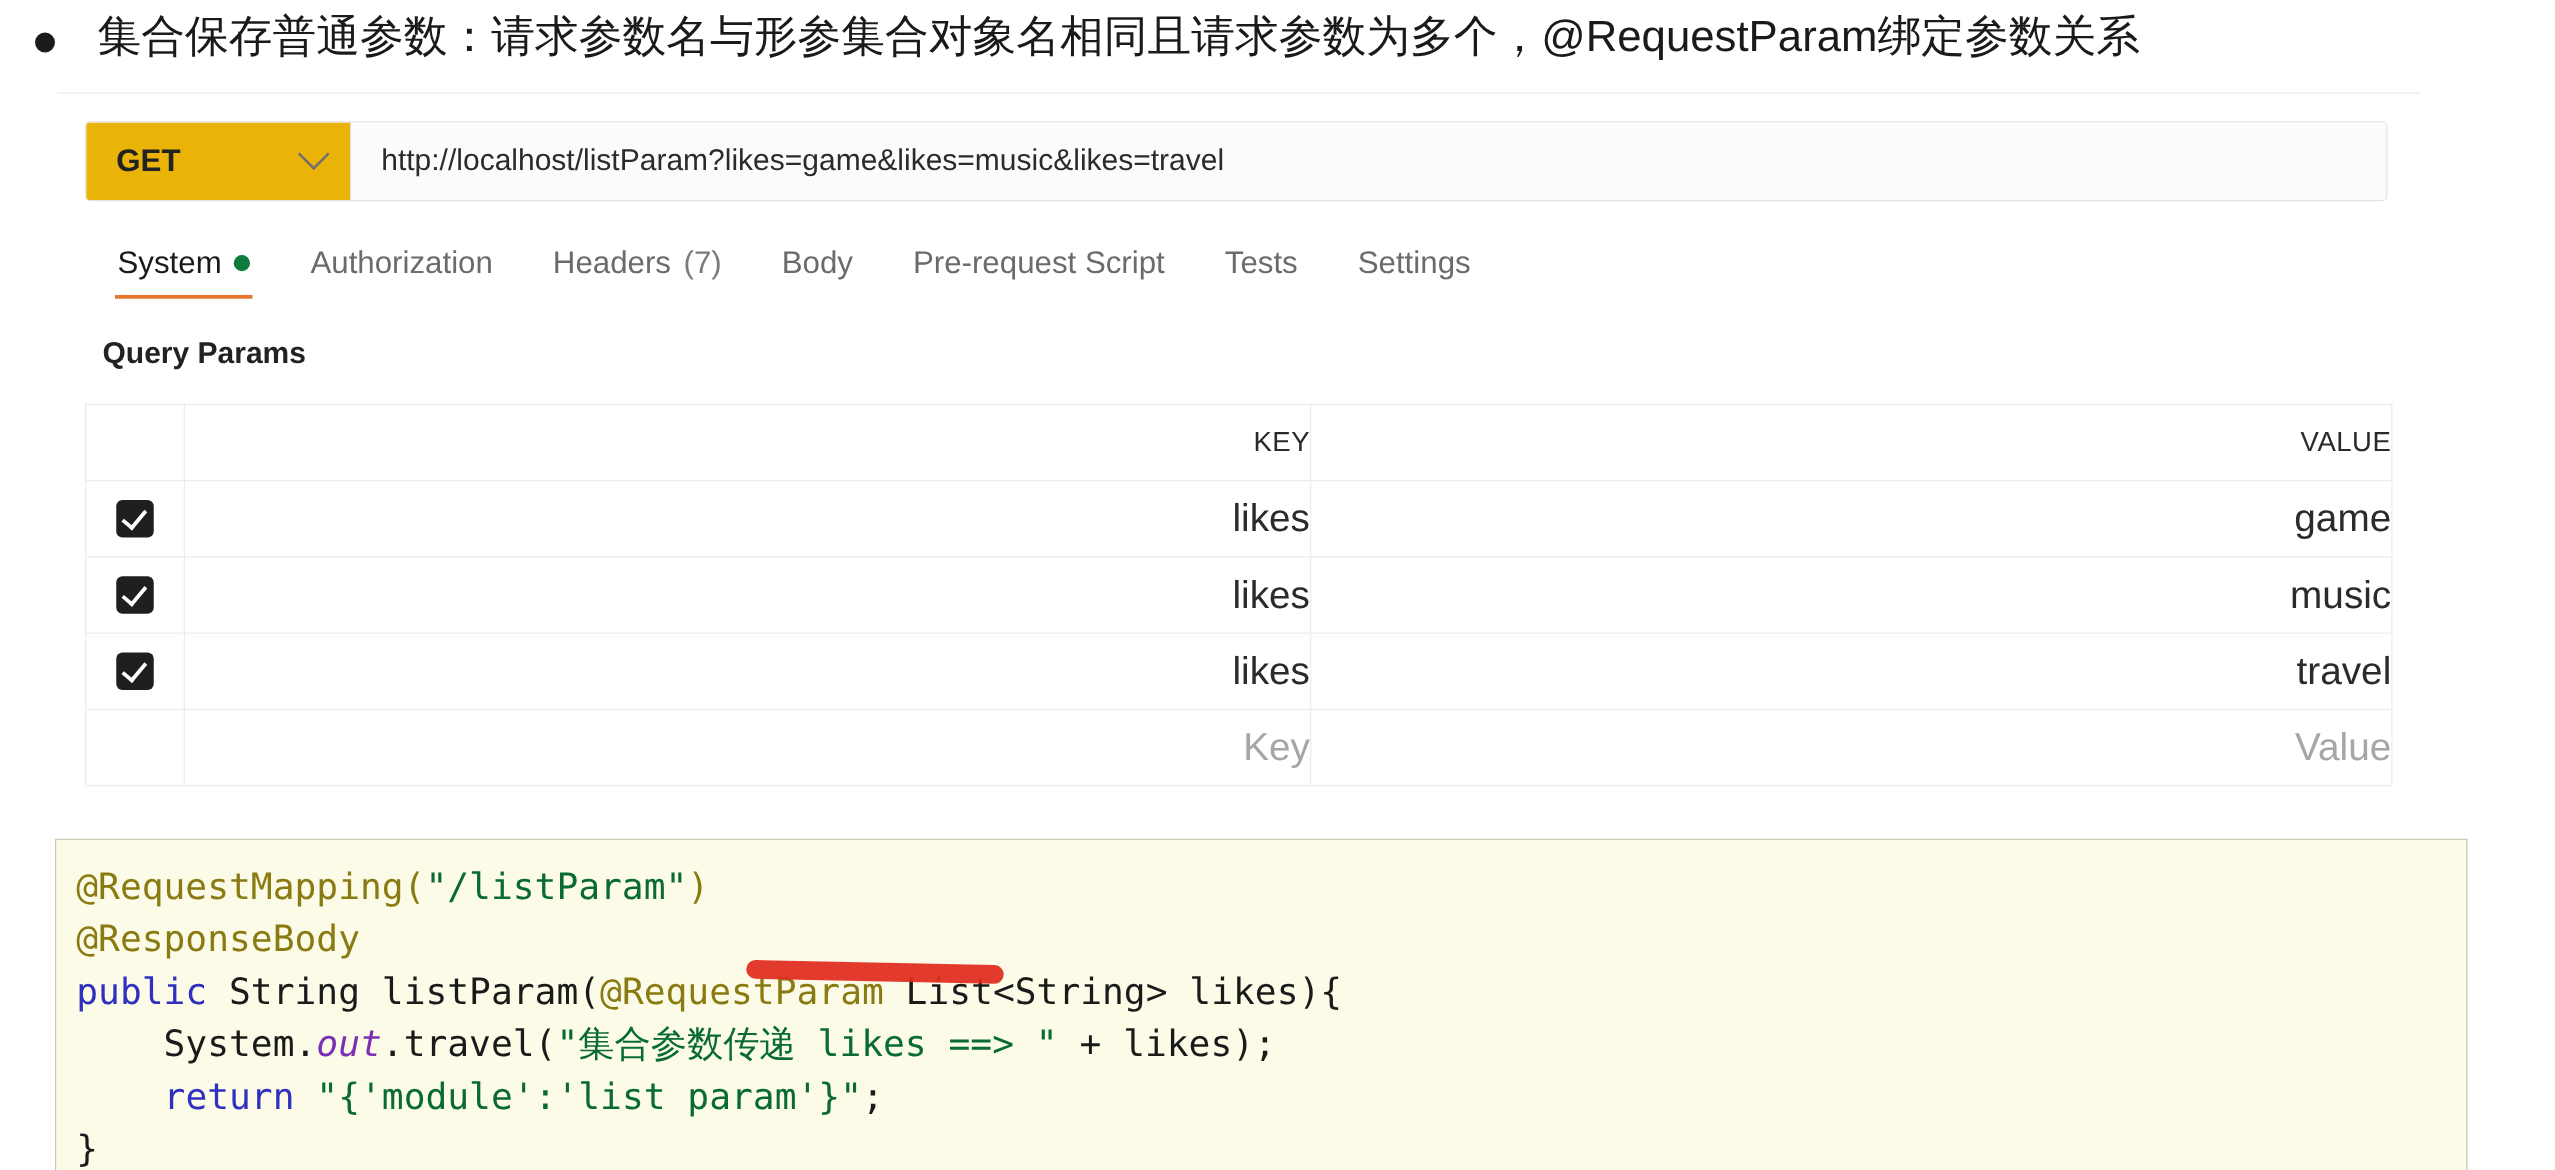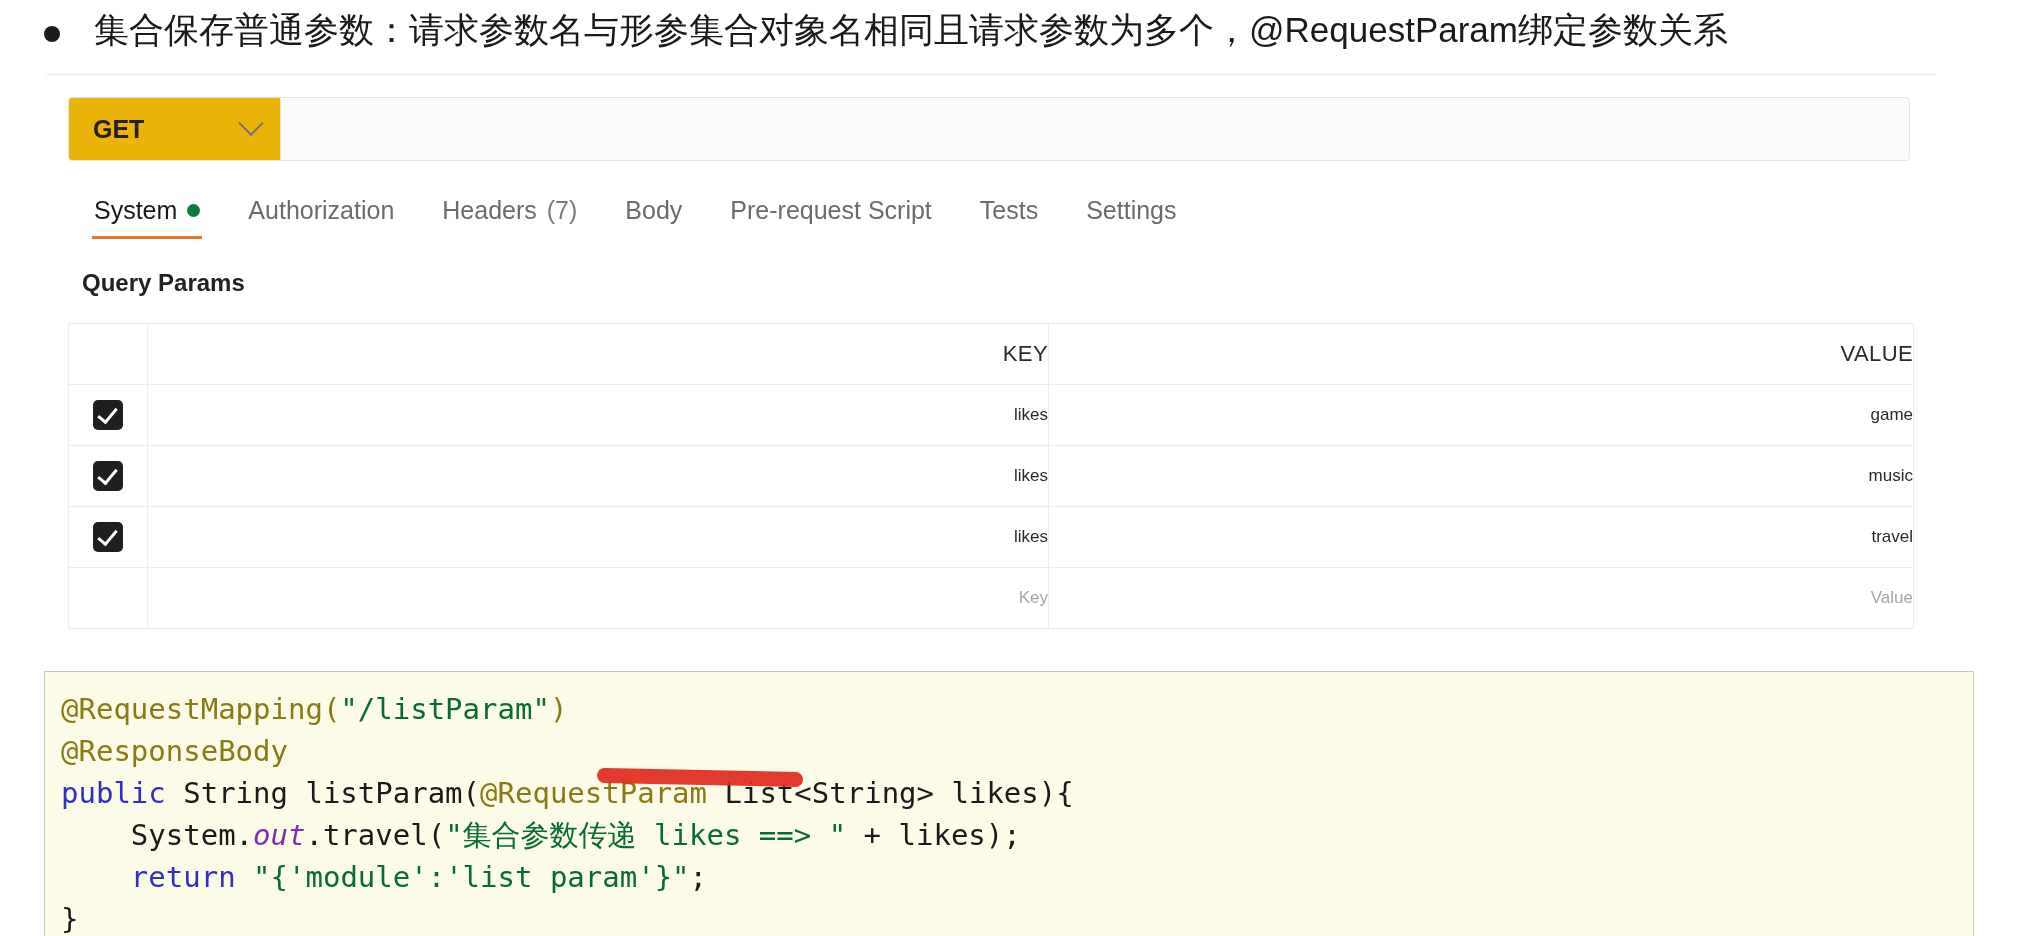--- a/index.html
+++ b/index.html
@@ -12,21 +12,21 @@
     height: 936px;
     font-family: "Liberation Sans", "DejaVu Sans", sans-serif;
     color: #1a1a1a;
     overflow: hidden;
   }
 
   
   .heading-row {
     display: flex;
     align-items: flex-start;
-    padding: 8px 0 0 30px;
+    padding: 8px 0 0 14px;
     height: 62px;
     box-sizing: border-box;
   }
   .bullet {
     width: 16px;
     height: 16px;
     border-radius: 50%;
     background: #1b1b1b;
     margin: 18px 34px 0 14px;
     flex: 0 0 auto;
@@ -153,21 +153,21 @@
     font-weight: 400;
   }
   .col-check { width: 78px; padding: 0 !important; }
   .col-key   { width: 880px; }
   th {
     font-size: 22px;
     font-weight: 700;
     color: #2a2a2a;
     letter-spacing: 0.4px;
   }
-  td { font-size: 17px; color: #2b2b2b; }
+  td { font-size: 31px; color: #2b2b2b; }
   td.placeholder { color: #a6a6a6; }
   .cbox {
     width: 30px;
     height: 30px;
     margin: 0 auto;
     border-radius: 5px;
     background: #1f1f1f;
     position: relative;
     cursor: pointer;
   }
@@ -228,20 +228,21 @@
   <span class="heading-text">集合保存普通参数：请求参数名与形参集合对象名相同且请求参数为多个，@RequestParam绑定参数关系</span>
 </div>
 
 <div class="postman">
 
   <div class="url-bar">
     <div class="method-select">
       <span>GET</span>
       <span class="chev"></span>
     </div>
+    <div class="url-input" title="Enter request URL">http://localhost/listParam?likes=game&amp;likes=music&amp;likes=travel</div>
   </div>
 
   <div class="tabs">
     <div class="tab active">
       <span>System</span>
       <span class="dot"></span>
     </div>
     <div class="tab">
       <span>Authorization</span>
     </div>

